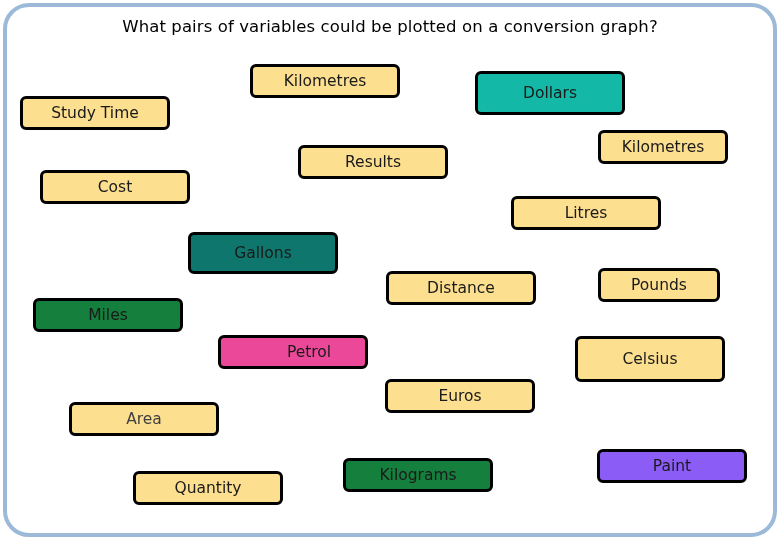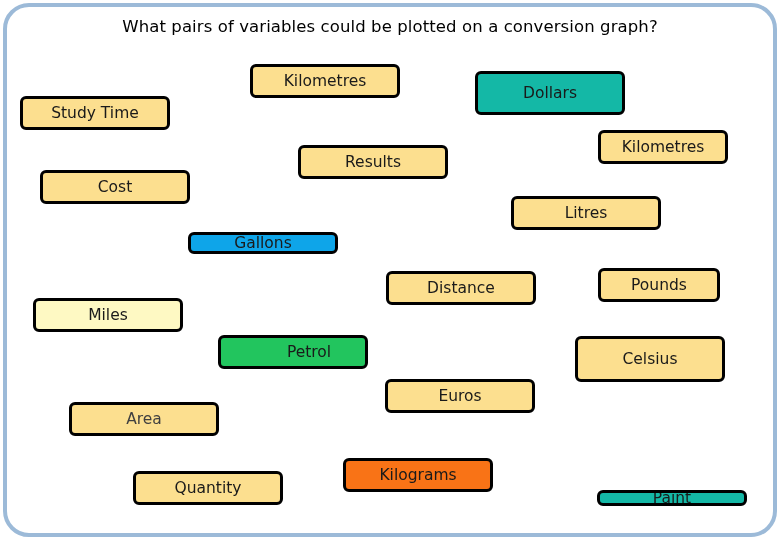--- a/index.html
+++ b/index.html
@@ -90,48 +90,48 @@
       </div>
       <div class="card align-center" style="left: 298px; top: 145px; width: 150px; height: 34px; background: rgb(252, 223, 143); border-color: rgb(0, 0, 0); color: rgb(26, 26, 26); align-items: center;">
         <span class="card-label">Results</span>
       </div>
       <div class="card align-center" style="left: 40px; top: 170px; width: 150px; height: 34px; background: rgb(252, 223, 143); border-color: rgb(0, 0, 0); color: rgb(26, 26, 26);">
         <span class="card-label">Cost</span>
       </div>
       <div class="card align-center" style="left: 511px; top: 196px; width: 150px; height: 34px; background: rgb(252, 223, 143); border-color: rgb(0, 0, 0); color: rgb(26, 26, 26);">
         <span class="card-label">Litres</span>
       </div>
-      <div class="card align-center" style="left: 188px; top: 232px; width: 150px; height: 22px; background: #0ea5e9; border-color: rgb(0, 0, 0); color: rgb(26, 26, 26);">
+      <div class="card align-center" style="left: 188px; top: 232px; width: 150px; height: 42px; background: #0f766e; border-color: rgb(0, 0, 0); color: rgb(26, 26, 26);">
         <span class="card-label">Gallons</span>
       </div>
       <div class="card align-center" style="left: 386px; top: 271px; width: 150px; height: 34px; background: rgb(252, 223, 143); border-color: rgb(0, 0, 0); color: rgb(26, 26, 26);">
         <span class="card-label">Distance</span>
       </div>
       <div class="card align-center" style="left: 598px; top: 268px; width: 122px; height: 34px; background: rgb(252, 223, 143); border-color: rgb(0, 0, 0); color: rgb(26, 26, 26);">
         <span class="card-label">Pounds</span>
       </div>
-      <div class="card align-center" style="left: 33px; top: 298px; width: 150px; height: 34px; background: #fef9c3; border-color: rgb(0, 0, 0); color: rgb(26, 26, 26);">
+      <div class="card align-center" style="left: 33px; top: 298px; width: 150px; height: 34px; background: #15803d; border-color: rgb(0, 0, 0); color: rgb(26, 26, 26);">
         <span class="card-label">Miles</span>
       </div>
-      <div class="card align-center" style="left: 218px; top: 335px; width: 150px; height: 34px; background: #22c55e; border-color: rgb(0, 0, 0); color: rgb(26, 26, 26); padding-left: 32px;">
+      <div class="card align-center" style="left: 218px; top: 335px; width: 150px; height: 34px; background: #ec4899; border-color: rgb(0, 0, 0); color: rgb(26, 26, 26); padding-left: 32px;">
         <span class="card-label">Petrol</span>
       </div>
       <div class="card align-center" style="left: 575px; top: 336px; width: 150px; height: 46px; background: rgb(252, 223, 143); border-color: rgb(0, 0, 0); color: rgb(26, 26, 26);">
         <span class="card-label">Celsius</span>
       </div>
       <div class="card align-center" style="left: 385px; top: 379px; width: 150px; height: 34px; background: rgb(252, 223, 143); border-color: rgb(0, 0, 0); color: rgb(26, 26, 26);">
         <span class="card-label">Euros</span>
       </div>
       <div class="card align-center" style="left: 69px; top: 402px; width: 150px; height: 34px; background: rgb(252, 223, 143); border-color: rgb(0, 0, 0); color: #404040;">
         <span class="card-label">Area</span>
       </div>
-      <div class="card align-center" style="left: 343px; top: 458px; width: 150px; height: 34px; background: #f97316; border-color: rgb(0, 0, 0); color: rgb(26, 26, 26);">
+      <div class="card align-center" style="left: 343px; top: 458px; width: 150px; height: 34px; background: #15803d; border-color: rgb(0, 0, 0); color: rgb(26, 26, 26);">
         <span class="card-label">Kilograms</span>
       </div>
-      <div class="card align-center" style="left: 597px; top: 449px; width: 150px; height: 16px; background: #14b8a6; border-color: rgb(0, 0, 0); color: rgb(26, 26, 26); margin-top: 41px;">
+      <div class="card align-center" style="left: 597px; top: 449px; width: 150px; height: 34px; background: #8b5cf6; border-color: rgb(0, 0, 0); color: rgb(26, 26, 26);">
         <span class="card-label">Paint</span>
       </div>
       <div class="card align-center" style="left: 133px; top: 471px; width: 150px; height: 34px; background: rgb(252, 223, 143); border-color: rgb(0, 0, 0); color: rgb(26, 26, 26);">
         <span class="card-label">Quantity</span>
       </div>
     </div>
 
 </div>
 
 </body></html>

